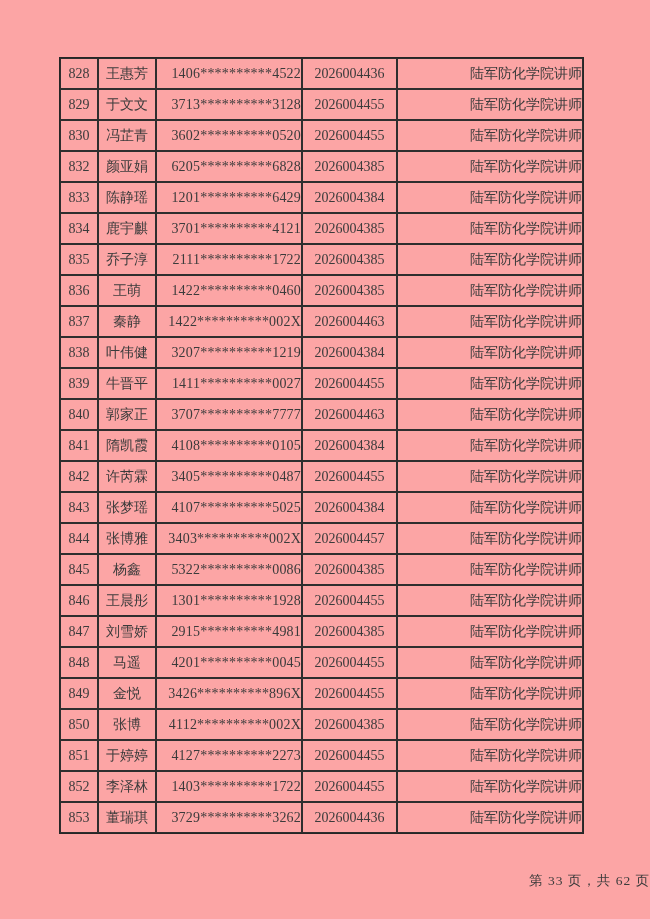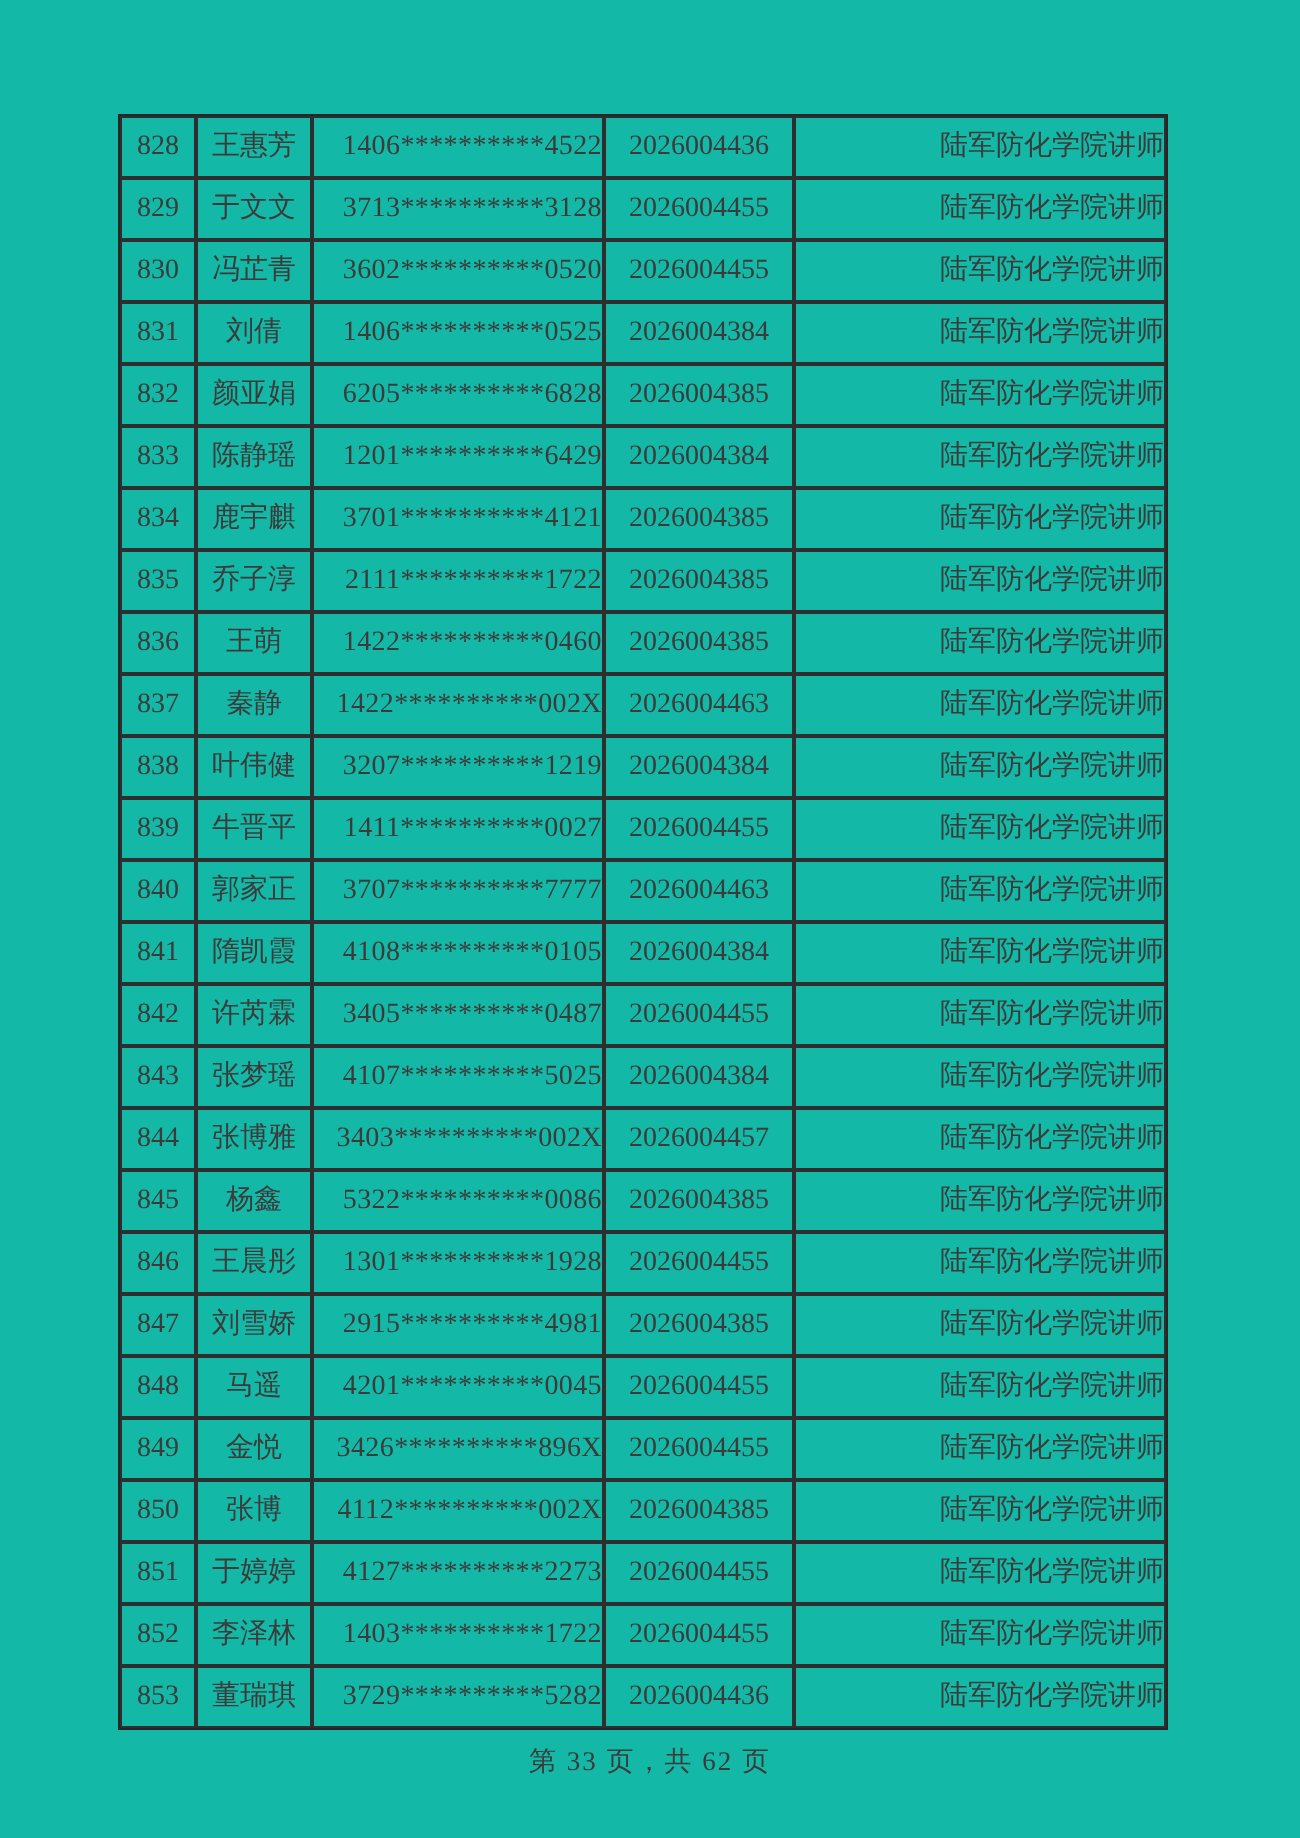--- a/index.html
+++ b/index.html
@@ -9,21 +9,21 @@
     width: 650px;
     height: 919px;
     font-family: "Liberation Serif", "DejaVu Serif", serif;
     color: #3b3b3b;
     -webkit-font-smoothing: antialiased;
   }
   .page {
     position: relative;
     width: 650px;
     height: 919px;
-    background: #14b8a6;
+    background: #fca5a5;
     overflow: hidden;
   }
   table.roster {
     position: absolute;
     left: 59px;
     top: 57px;
     border-collapse: separate;
     border-spacing: 0;
     table-layout: fixed;
     border: 1px solid #262626;
@@ -43,21 +43,21 @@
   table.roster td.c0 { width: 36px; }
   table.roster td.c1 { width: 56px; }
   table.roster td.c2 { width: 144px; letter-spacing: 0.2px; text-align: right; }
   table.roster td.c3 { width: 93px; }
   table.roster td.c4 { width: 180px; text-align: right; padding-left: 4px; }
   .footer {
     position: absolute;
     left: 0;
     top: 872px;
     width: 650px;
-    text-align: center;
+    text-align: right;
     font-size: 13.5px;
     color: #3b3b3b;
     letter-spacing: 1px;
   }
 </style>
 </head>
 <body>
 
 <div class="page">
   <table class="roster">
@@ -77,27 +77,20 @@
           <td class="c4">陆军防化学院讲师</td>
         </tr>
         <tr>
           <td class="c0">830</td>
           <td class="c1">冯芷青</td>
           <td class="c2">3602**********0520</td>
           <td class="c3">2026004455</td>
           <td class="c4">陆军防化学院讲师</td>
         </tr>
         <tr>
-          <td class="c0">831</td>
-          <td class="c1">刘倩</td>
-          <td class="c2">1406**********0525</td>
-          <td class="c3">2026004384</td>
-          <td class="c4">陆军防化学院讲师</td>
-        </tr>
-        <tr>
           <td class="c0">832</td>
           <td class="c1">颜亚娟</td>
           <td class="c2">6205**********6828</td>
           <td class="c3">2026004385</td>
           <td class="c4">陆军防化学院讲师</td>
         </tr>
         <tr>
           <td class="c0">833</td>
           <td class="c1">陈静瑶</td>
           <td class="c2">1201**********6429</td>
@@ -233,20 +226,20 @@
         <tr>
           <td class="c0">852</td>
           <td class="c1">李泽林</td>
           <td class="c2">1403**********1722</td>
           <td class="c3">2026004455</td>
           <td class="c4">陆军防化学院讲师</td>
         </tr>
         <tr>
           <td class="c0">853</td>
           <td class="c1">董瑞琪</td>
-          <td class="c2">3729**********5282</td>
+          <td class="c2">3729**********3262</td>
           <td class="c3">2026004436</td>
           <td class="c4">陆军防化学院讲师</td>
         </tr>
       </tbody>
   </table>
   <div class="footer">第 33 页，共 62 页</div>
 </div>
 
 </body></html>

